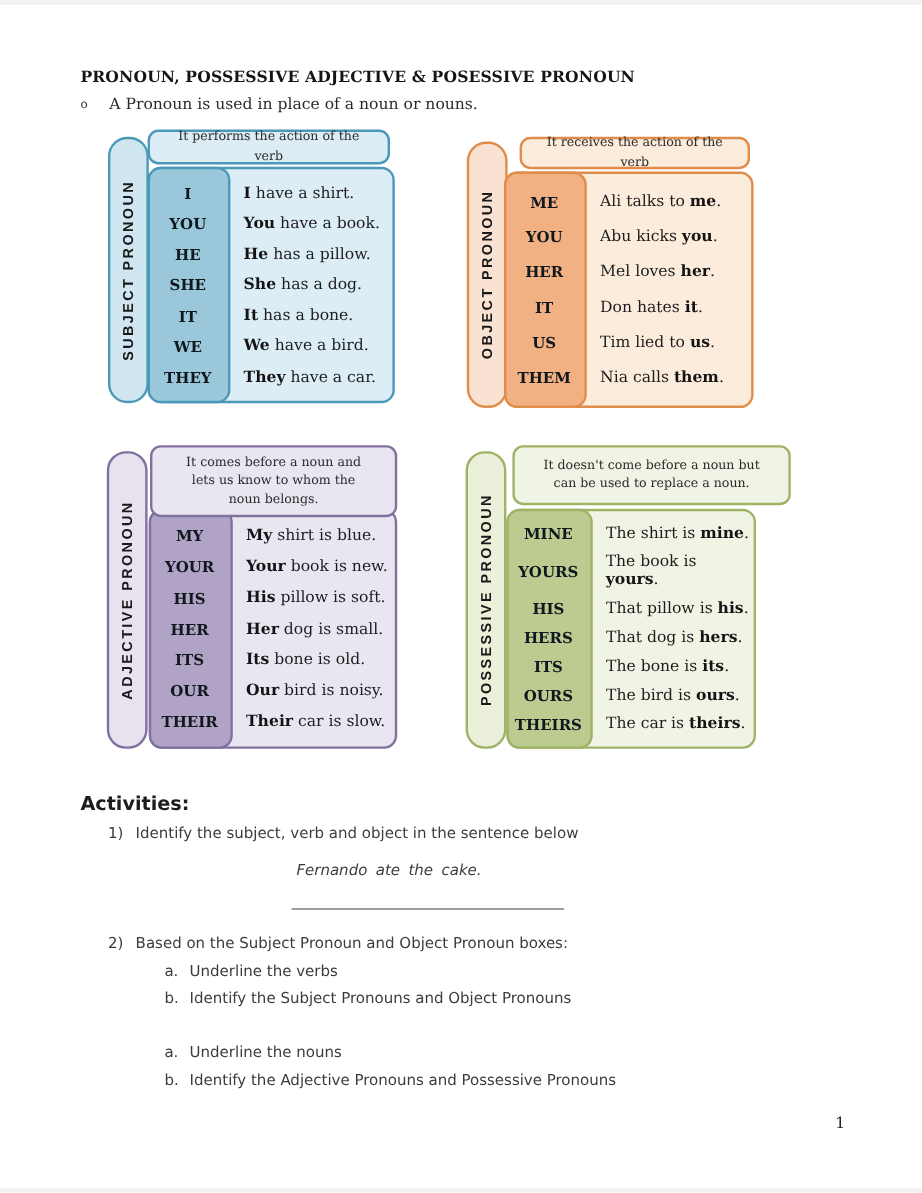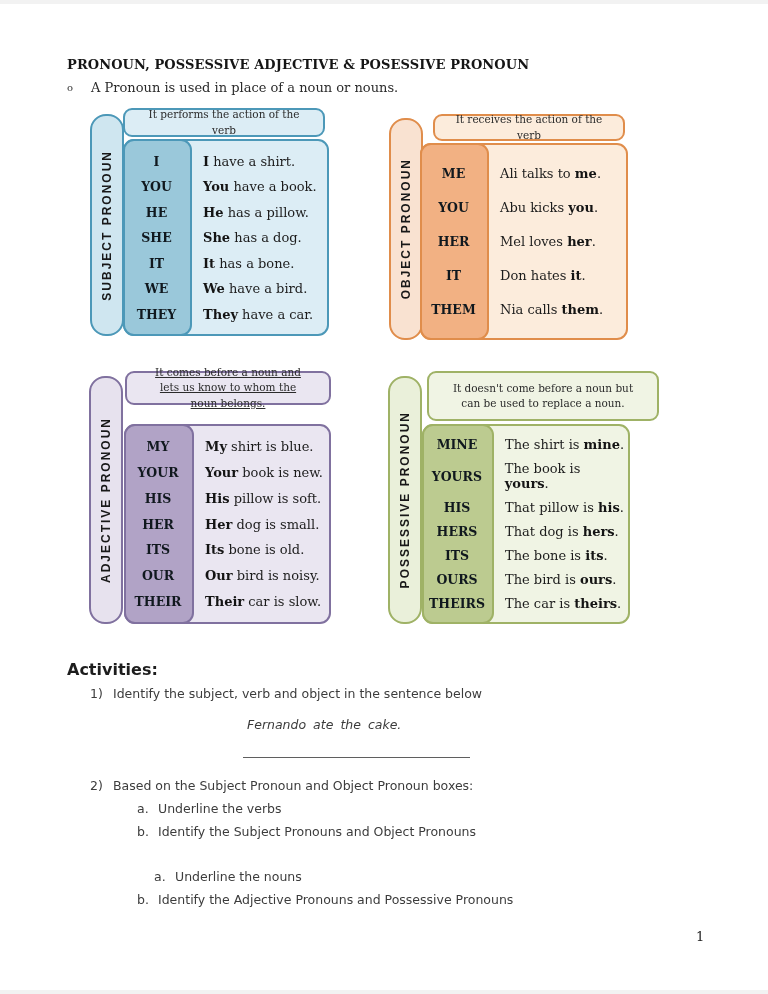--- a/index.html
+++ b/index.html
@@ -46,21 +46,21 @@
 
   #box-object    {left:389px;top:112px;width:241px;height:228px;
                   --bd:#e08d4b;--tab:#f9e2d1;--bg:#fcecdc;--col:#f2b183;--colw:69px;}
   #box-object .tab {height:222px;}
   #box-object .hdr {left:44px;top:2px;width:192px;height:27px;}
   #box-object .body{left:31px;top:31px;width:208px;height:197px;}
 
   #box-adjective {left:89px; top:370px;width:242px;height:255px;
                   --bd:#80719f;--tab:#e7e2ee;--bg:#eae6f1;--col:#b1a3c6;--colw:70px;}
   #box-adjective .tab {height:248px;}
-  #box-adjective .hdr {left:36px;top:1px;width:206px;height:34px;text-decoration:underline;}
+  #box-adjective .hdr {left:36px;top:1px;width:206px;height:60px;}
   #box-adjective .body{left:35px;top:54px;width:207px;height:200px;}
 
   #box-possessive{left:388px;top:370px;width:242px;height:255px;
                   --bd:#9fb266;--tab:#eaf0da;--bg:#f0f4e4;--col:#bccb90;--colw:72px;}
   #box-possessive .tab {height:248px;}
   #box-possessive .hdr {left:39px;top:1px;width:232px;height:50px;}
   #box-possessive .body{left:34px;top:54px;width:208px;height:200px;}
 
   
   .sans{font-family:"DejaVu Sans",sans-serif;}
@@ -148,20 +148,24 @@
           </div>
         <div class="row">
             <span class="p">HER</span>
             <span class="ex"><span>Mel loves </span><b>her</b><span>.</span></span>
           </div>
         <div class="row">
             <span class="p">IT</span>
             <span class="ex"><span>Don hates </span><b>it</b><span>.</span></span>
           </div>
         <div class="row">
+            <span class="p">US</span>
+            <span class="ex"><span>Tim lied to </span><b>us</b><span>.</span></span>
+          </div>
+        <div class="row">
             <span class="p">THEM</span>
             <span class="ex"><span>Nia calls </span><b>them</b><span>.</span></span>
           </div>
       </div>
     </div>
   </div>
 
   <div class="box" id="box-adjective">
     <div class="tab">
       <span>ADJECTIVE PRONOUN</span>
@@ -263,21 +267,21 @@
   <div class="act-line sans" style="left:90px;top:778px;">
     <span class="num">2)</span><span>Based on the Subject Pronoun and Object Pronoun boxes:</span>
   </div>
   <div class="act-line sub-line sans" style="left:137px;top:801px;">
     <span class="num">a.</span><span>Underline the verbs</span>
   </div>
   <div class="act-line sub-line sans" style="left:137px;top:824px;">
     <span class="num">b.</span><span>Identify the Subject Pronouns and Object Pronouns</span>
   </div>
 
-  <div class="act-line sub-line sans" style="left:137px;top:869px;margin-left:17px;">
+  <div class="act-line sub-line sans" style="left:137px;top:869px;">
     <span class="num">a.</span><span>Underline the nouns</span>
   </div>
   <div class="act-line sub-line sans" style="left:137px;top:892px;">
     <span class="num">b.</span><span>Identify the Adjective Pronouns and Possessive Pronouns</span>
   </div>
 
   <div class="page-num">1</div>
 </div>
 
 </body></html>

